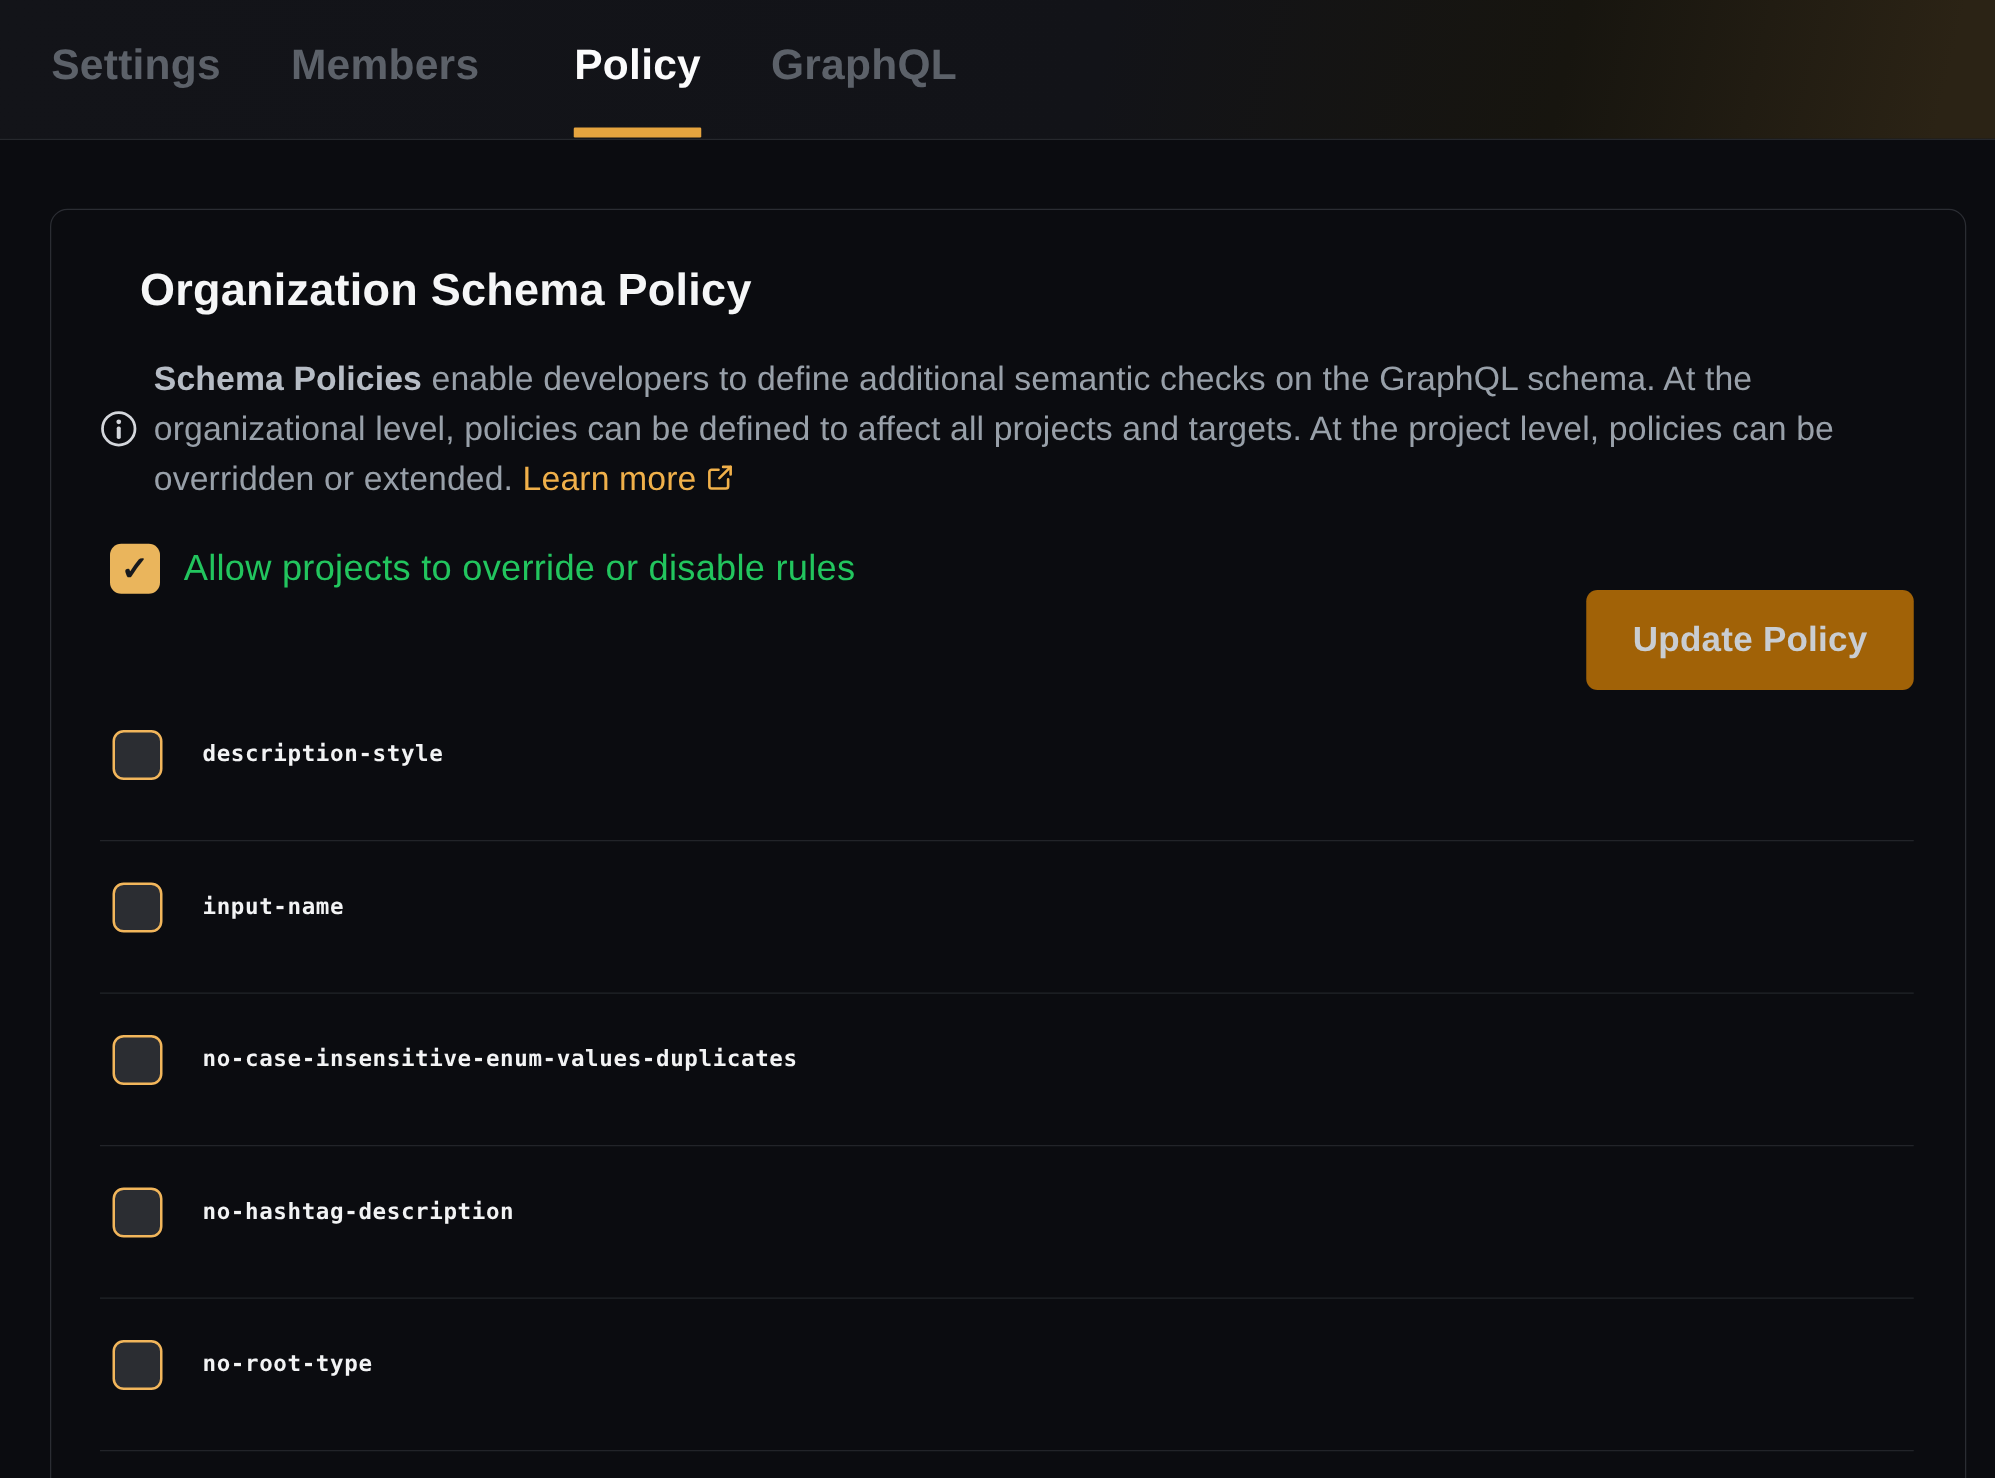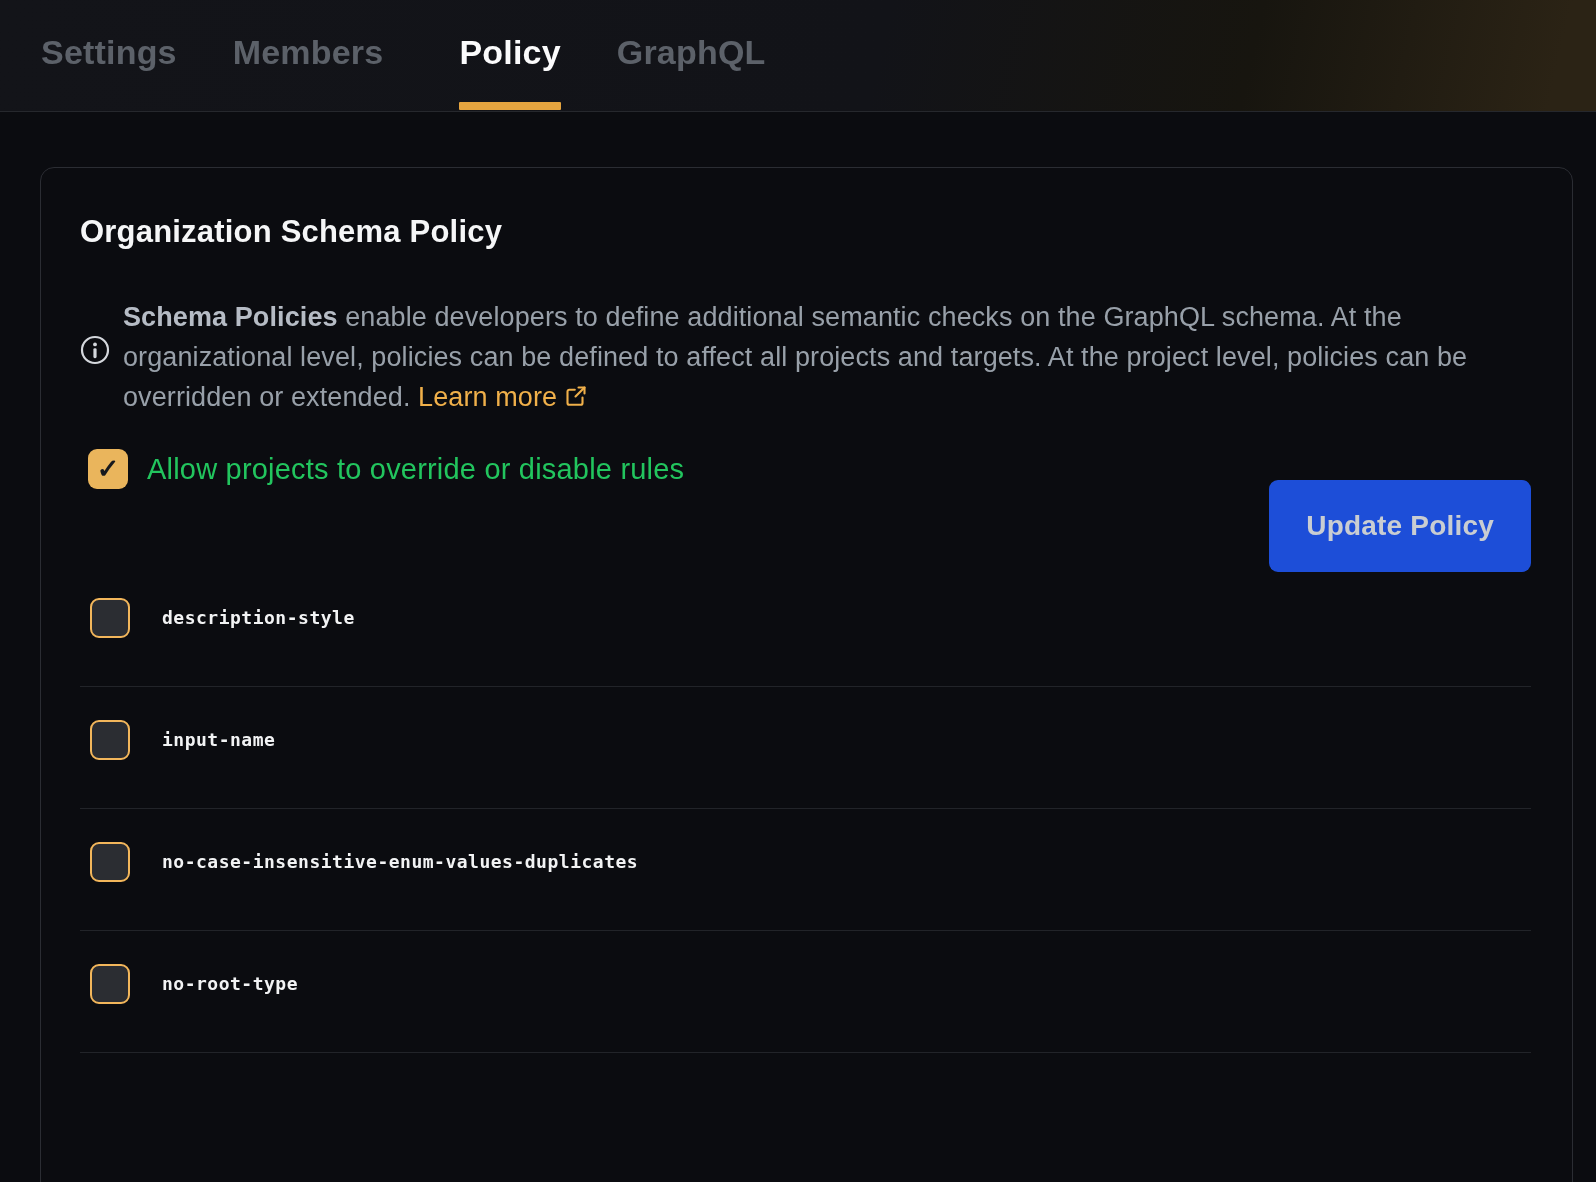--- a/index.html
+++ b/index.html
@@ -30,47 +30,47 @@
     background:#e5a43f; border-radius:1px;
   }
 
   
   .card {
     position:absolute; left:40px; top:167px; width:1533px; height:1110px;
     background:#0b0c10;
     border:1px solid #2b2d33; border-radius:14px;
     padding:47px 41px 0 39px;
   }
-  h1 { font-size:31px; line-height:34px; font-weight:700; color:#f5f6f7; letter-spacing:.2px; }
+  h1 { font-size:36px; line-height:34px; font-weight:700; color:#f5f6f7; letter-spacing:.2px;margin-left:32px; }
 
   .info { display:flex; align-items:center; gap:13px; margin-top:34px; }
   .info-icon-wrap { flex:0 0 30px; height:30px; }
   .info-text {
-    width:1372px; font-size:27px; line-height:40px; color:#98a0a9; letter-spacing:.1px;margin-top:14px;
+    width:1372px; font-size:27px; line-height:40px; color:#98a0a9; letter-spacing:.1px;
   }
   .info-text strong { color:#b6bcc5; font-weight:700; }
   .learn-more {
     color:#f0b04a; text-decoration:none; cursor:pointer; white-space:nowrap;
   }
   .learn-more svg { vertical-align:-2px; margin-left:7px; }
 
   .allow-row { display:flex; align-items:center; gap:19px; margin-top:32px; margin-left:8px; }
   .checkbox {
     width:40px; height:40px; border-radius:9px; flex:0 0 40px;
     display:flex; align-items:center; justify-content:center; cursor:pointer;
   }
   .checkbox.checked { background:#eab55c; }
   .checkbox.checked .check { color:#17191d; font-size:27px; font-weight:700; line-height:1; }
   .checkbox.unchecked { background:#2b2d32; border:2px solid #f2b65b; }
   .allow-label { font-size:29px; color:#22c55e; letter-spacing:.2px; }
 
   .button-row { display:flex; justify-content:flex-end; align-items:center; height:72px; margin-top:1px; }
   .update-btn {
-    height:92px; padding:0 37px; border:none; border-radius:9px;
-    background:#1d4ed8; color:#c9cdd2;
+    height:80px; padding:0 37px; border:none; border-radius:9px;
+    background:#a16207; color:#c9cdd2;
     font-family:"Liberation Sans", sans-serif; font-size:28px; font-weight:700;
     letter-spacing:.2px; cursor:pointer;
   }
 
   .rules { list-style:none; margin-top:3px; }
   .rule {
     height:122px; display:flex; align-items:center; gap:32px;
     padding:0 0 16px 10px;
     border-bottom:1px solid #222429;
   }
@@ -136,17 +136,21 @@
     <li class="rule">
       <span class="checkbox unchecked"></span>
       <span class="rule-name">input-name</span>
     </li>
     <li class="rule">
       <span class="checkbox unchecked"></span>
       <span class="rule-name">no-case-insensitive-enum-values-duplicates</span>
     </li>
     <li class="rule">
       <span class="checkbox unchecked"></span>
+      <span class="rule-name">no-hashtag-description</span>
+    </li>
+    <li class="rule">
+      <span class="checkbox unchecked"></span>
       <span class="rule-name">no-root-type</span>
     </li>
   </ul>
 
 </section>
 
 </body></html>

